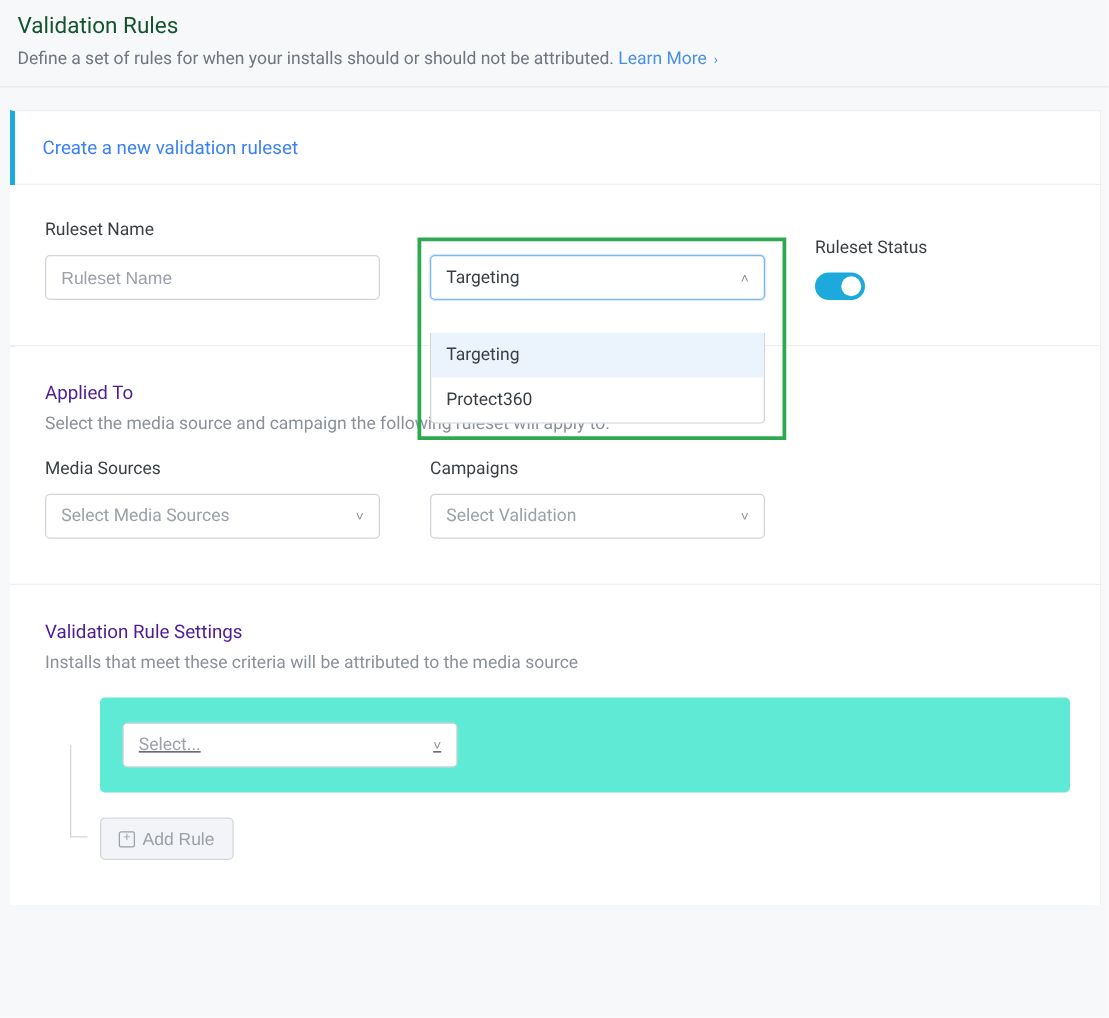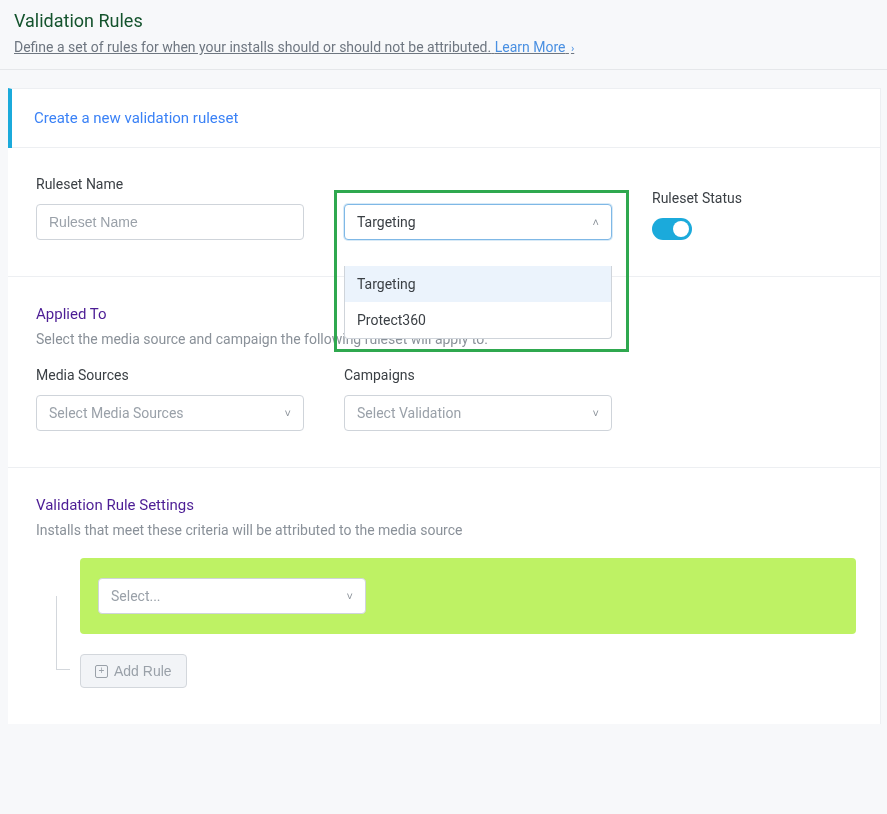--- a/index.html
+++ b/index.html
@@ -18,21 +18,20 @@
   }
   .page-title {
     font-size: 18px;
     font-weight: 400;
     color: #14532d;
     margin-bottom: 8px;
   }
   .page-subtitle {
     font-size: 14px;
     color: #6e7680;
-    text-decoration: underline;
   }
   .learn-more {
     color: #4a90e2;
     text-decoration: none;
     cursor: pointer;
   }
   .chevron-right { font-size: 11px; margin-left: 2px; }
 
   .card {
     margin: 18px 6px 0 8px;
@@ -139,24 +138,25 @@
   }
   .connector-line {
     position: absolute;
     left: 20px; top: 38px; bottom: 18px;
     width: 14px;
     border-left: 1px solid #d3d7dc;
     border-bottom: 1px solid #d3d7dc;
   }
   .rule-stack { flex: 1; }
   .rule-card {
-    background: #bef264;
+    background: #5eead4;
     border-radius: 4px;
     padding: 20px 18px;
     margin-bottom: 20px;
+    text-decoration: underline;
   }
   .rule-select {
     width: 268px; height: 36px;
     background: #fff;
     border: 1px solid #cfd4da;
     border-radius: 4px;
     padding: 0 12px;
     display: flex; align-items: center; justify-content: space-between;
     cursor: pointer;
   }

